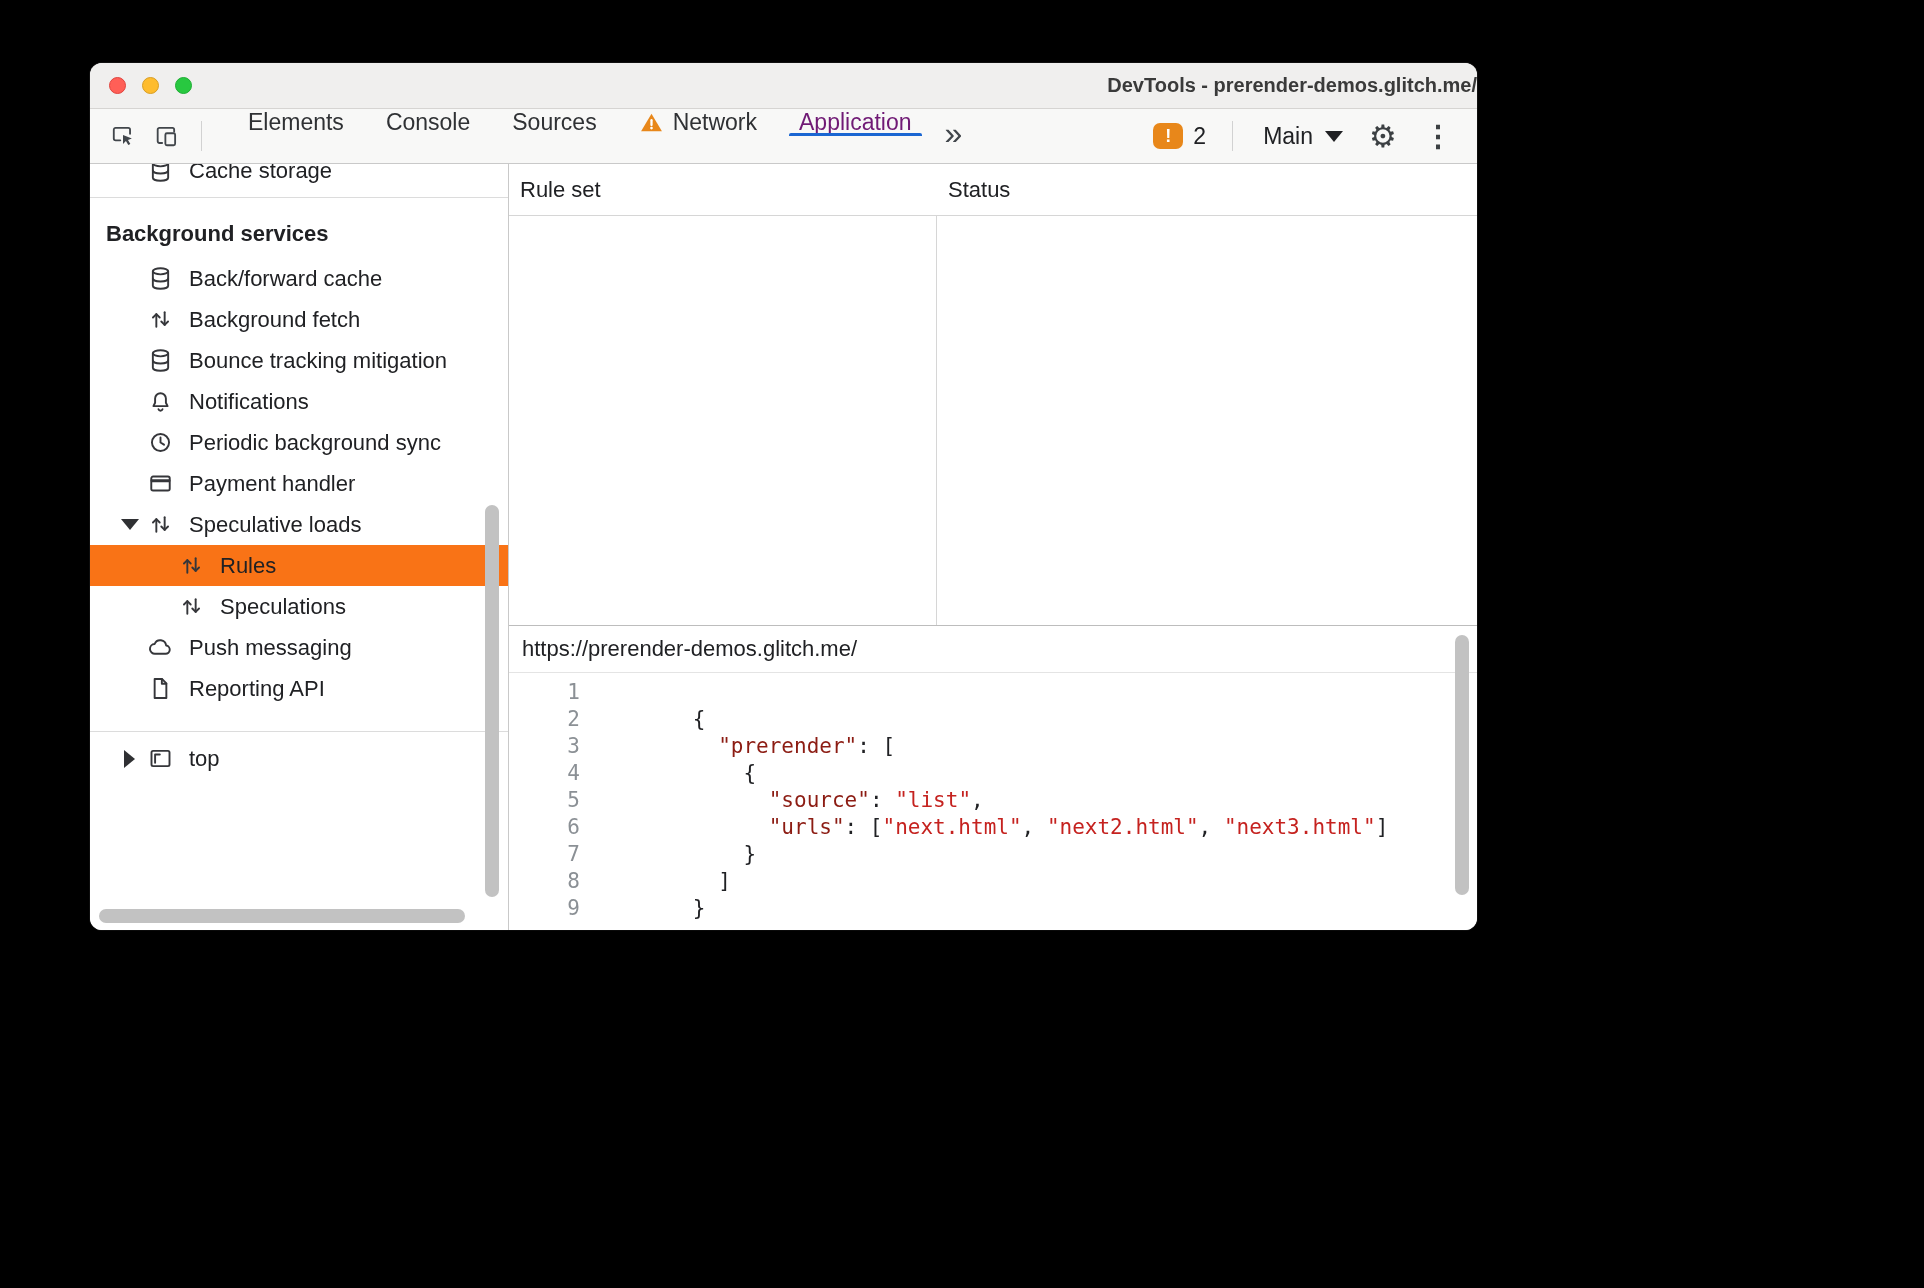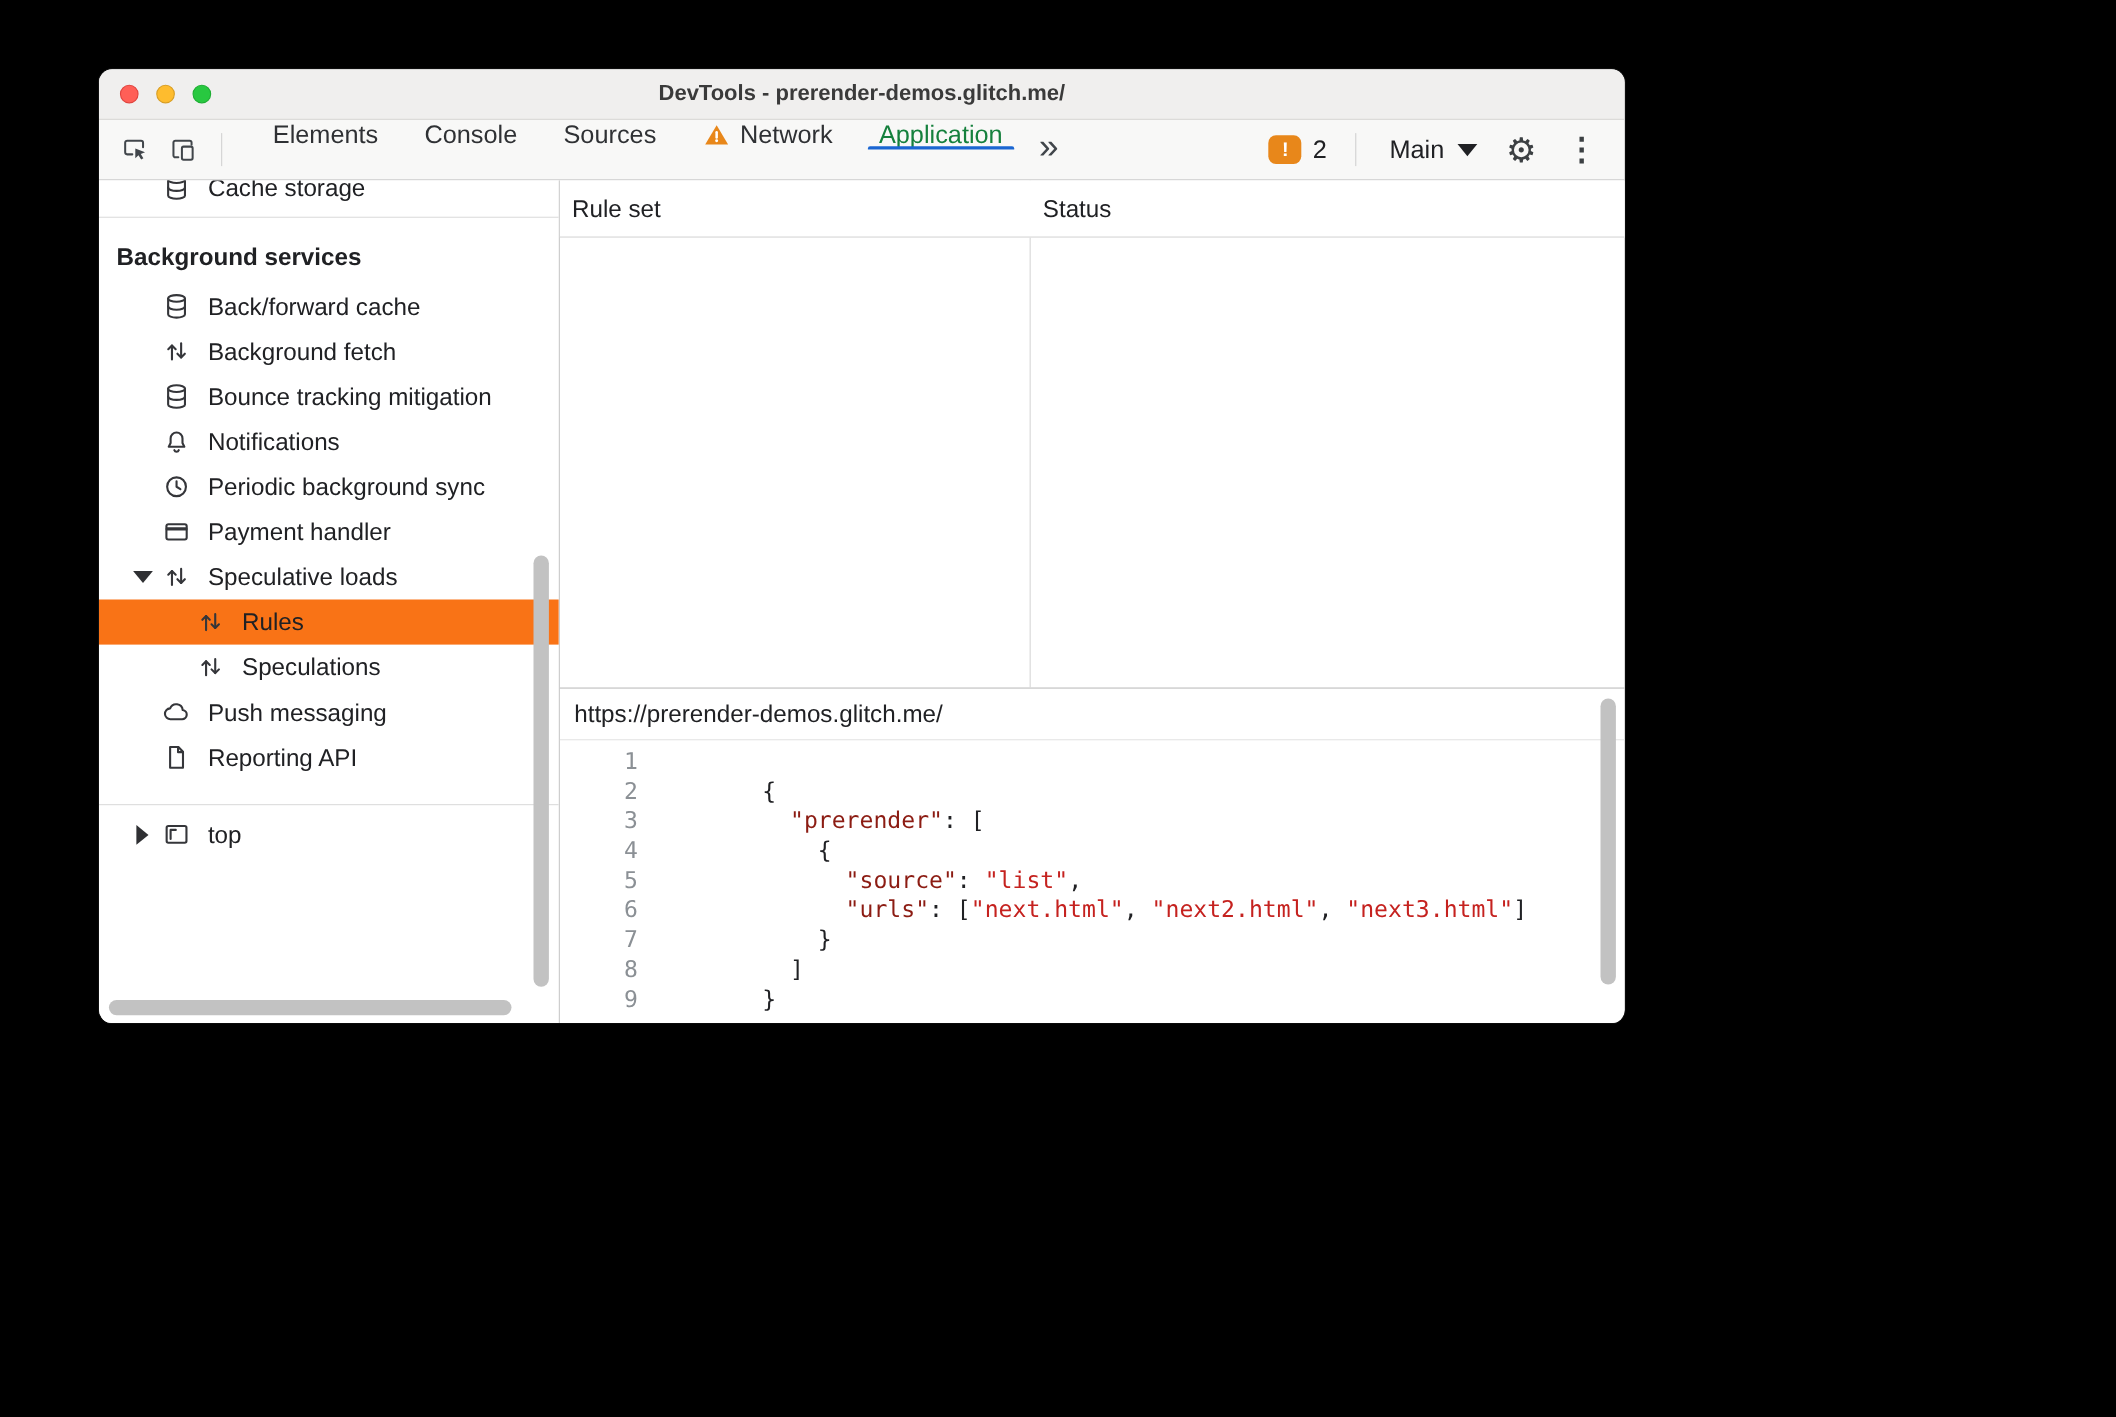--- a/index.html
+++ b/index.html
@@ -12,42 +12,42 @@
   }
   .window {
     position:absolute; left:90px; top:63px; width:1387px; height:867px;
     background:#fff; border-radius:12px; overflow:hidden;
     display:flex; flex-direction:column;
     box-shadow:0 26px 70px rgba(0,0,0,.6), 0 0 0 1px rgba(255,255,255,.08);
   }
   
   .titlebar {
     flex:none; height:46px; background:#f0efee; border-bottom:1px solid #d6d4d2;
-    display:flex; align-items:center; justify-content:center; position:relative;
+    display:flex; align-items:center; justify-content:flex-end; position:relative;
   }
   .traffic { position:absolute; left:19px; top:0; bottom:0; display:flex; align-items:center; gap:16px; }
   .tl { width:17px; height:17px; border-radius:50%; }
   .tl.red    { background:#ff5f57; border:1px solid #e0443e; }
   .tl.yellow { background:#febc2e; border:1px solid #d89e24; }
   .tl.green  { background:#28c840; border:1px solid #1eae33; }
   .title { font-size:20px; font-weight:700; color:#3a3a3a; }
   
   .toolbar {
     flex:none; height:55px; background:#f8f8f7; border-bottom:1px solid #c9c9c9;
     display:flex; align-items:stretch; position:relative;
   }
   .tb-left { display:flex; align-items:center; padding-left:14px; gap:6px; }
   .tb-btn { width:38px; height:38px; display:flex; align-items:center; justify-content:center; color:#41464b; border-radius:4px; }
   .icon { display:inline-flex; width:26px; height:26px; }
   .icon svg { width:100%; height:100%; fill:none; stroke:currentColor; stroke-width:1.7; stroke-linecap:round; stroke-linejoin:round; }
   .vdiv { width:1px; height:30px; background:#d2d2d2; align-self:center; margin:0 9px; }
   .tabstrip { display:flex; align-items:flex-start; margin-left:16px; }
   .tab { position:relative; display:flex; align-items:center; gap:9px; padding:0 21px; font-size:23px; color:#2f3134; }
   .tab .icon { width:25px; height:25px; }
-  .tab.active { color:#15803d; }
+  .tab.active { color:#701a75; }
   .tab.active::after { content:""; position:absolute; left:11px; right:11px; bottom:0; height:3px; background:#1a66d2; border-radius:2px 2px 0 0; }
   .more-tabs { display:flex; align-items:center; font-size:32px; color:#41464b; padding:0 12px 6px 12px; }
   .tb-right { margin-left:auto; display:flex; align-items:center; gap:17px; padding-right:20px; }
   .issues { display:flex; align-items:center; gap:10px; }
   .issue-badge { width:30px; height:26px; border-radius:7px; background:#e8871a; color:#fff; font-size:18px; font-weight:700; display:flex; align-items:center; justify-content:center; }
   .issue-count { font-size:23px; color:#202124; }
   .main-select { display:flex; align-items:center; gap:12px; font-size:23px; color:#202124; padding:0 4px; }
   .caret-down { width:0; height:0; border-left:9px solid transparent; border-right:9px solid transparent; border-top:11px solid #202124; }
   .gear { font-size:31px; color:#3c4043; line-height:1; }
   .kebab { font-size:29px; color:#3c4043; font-weight:bold; line-height:1; }

